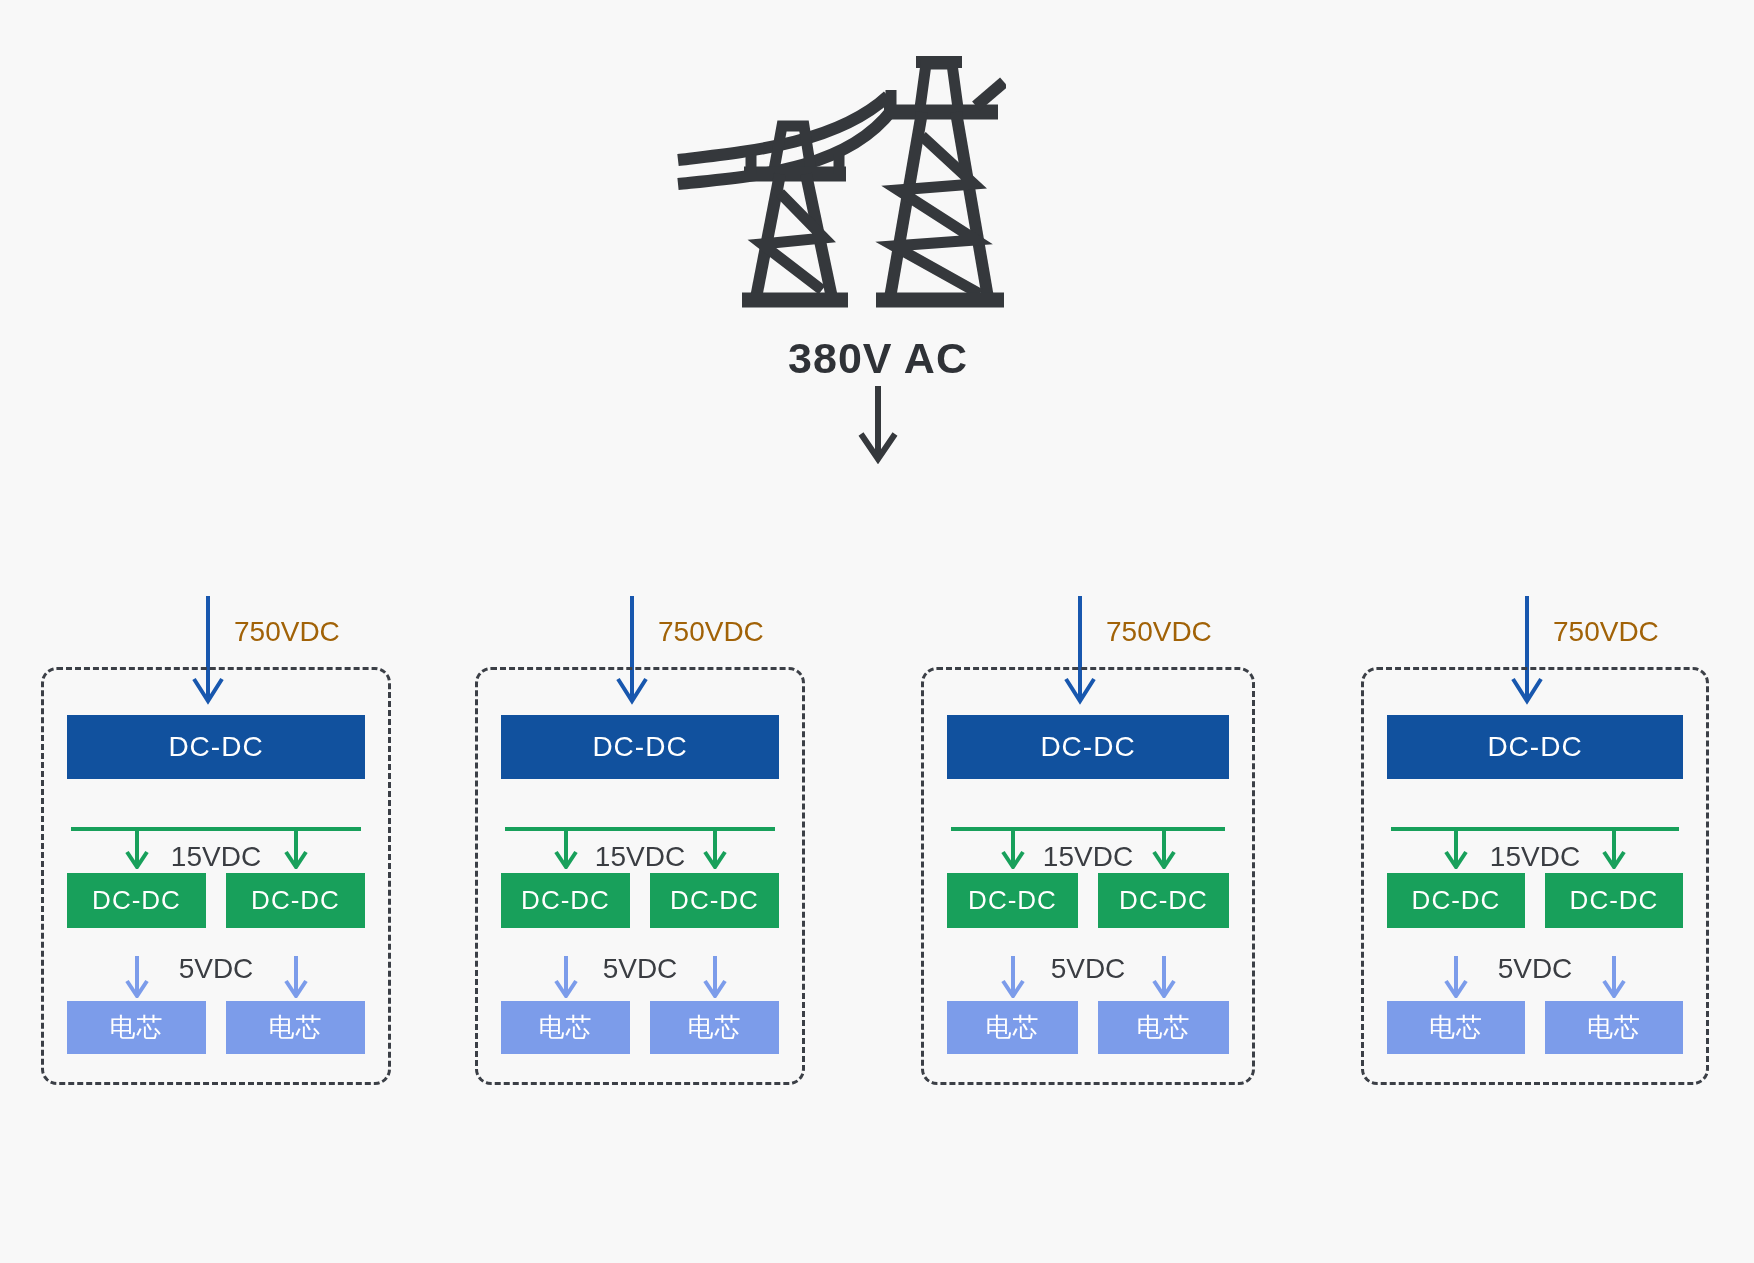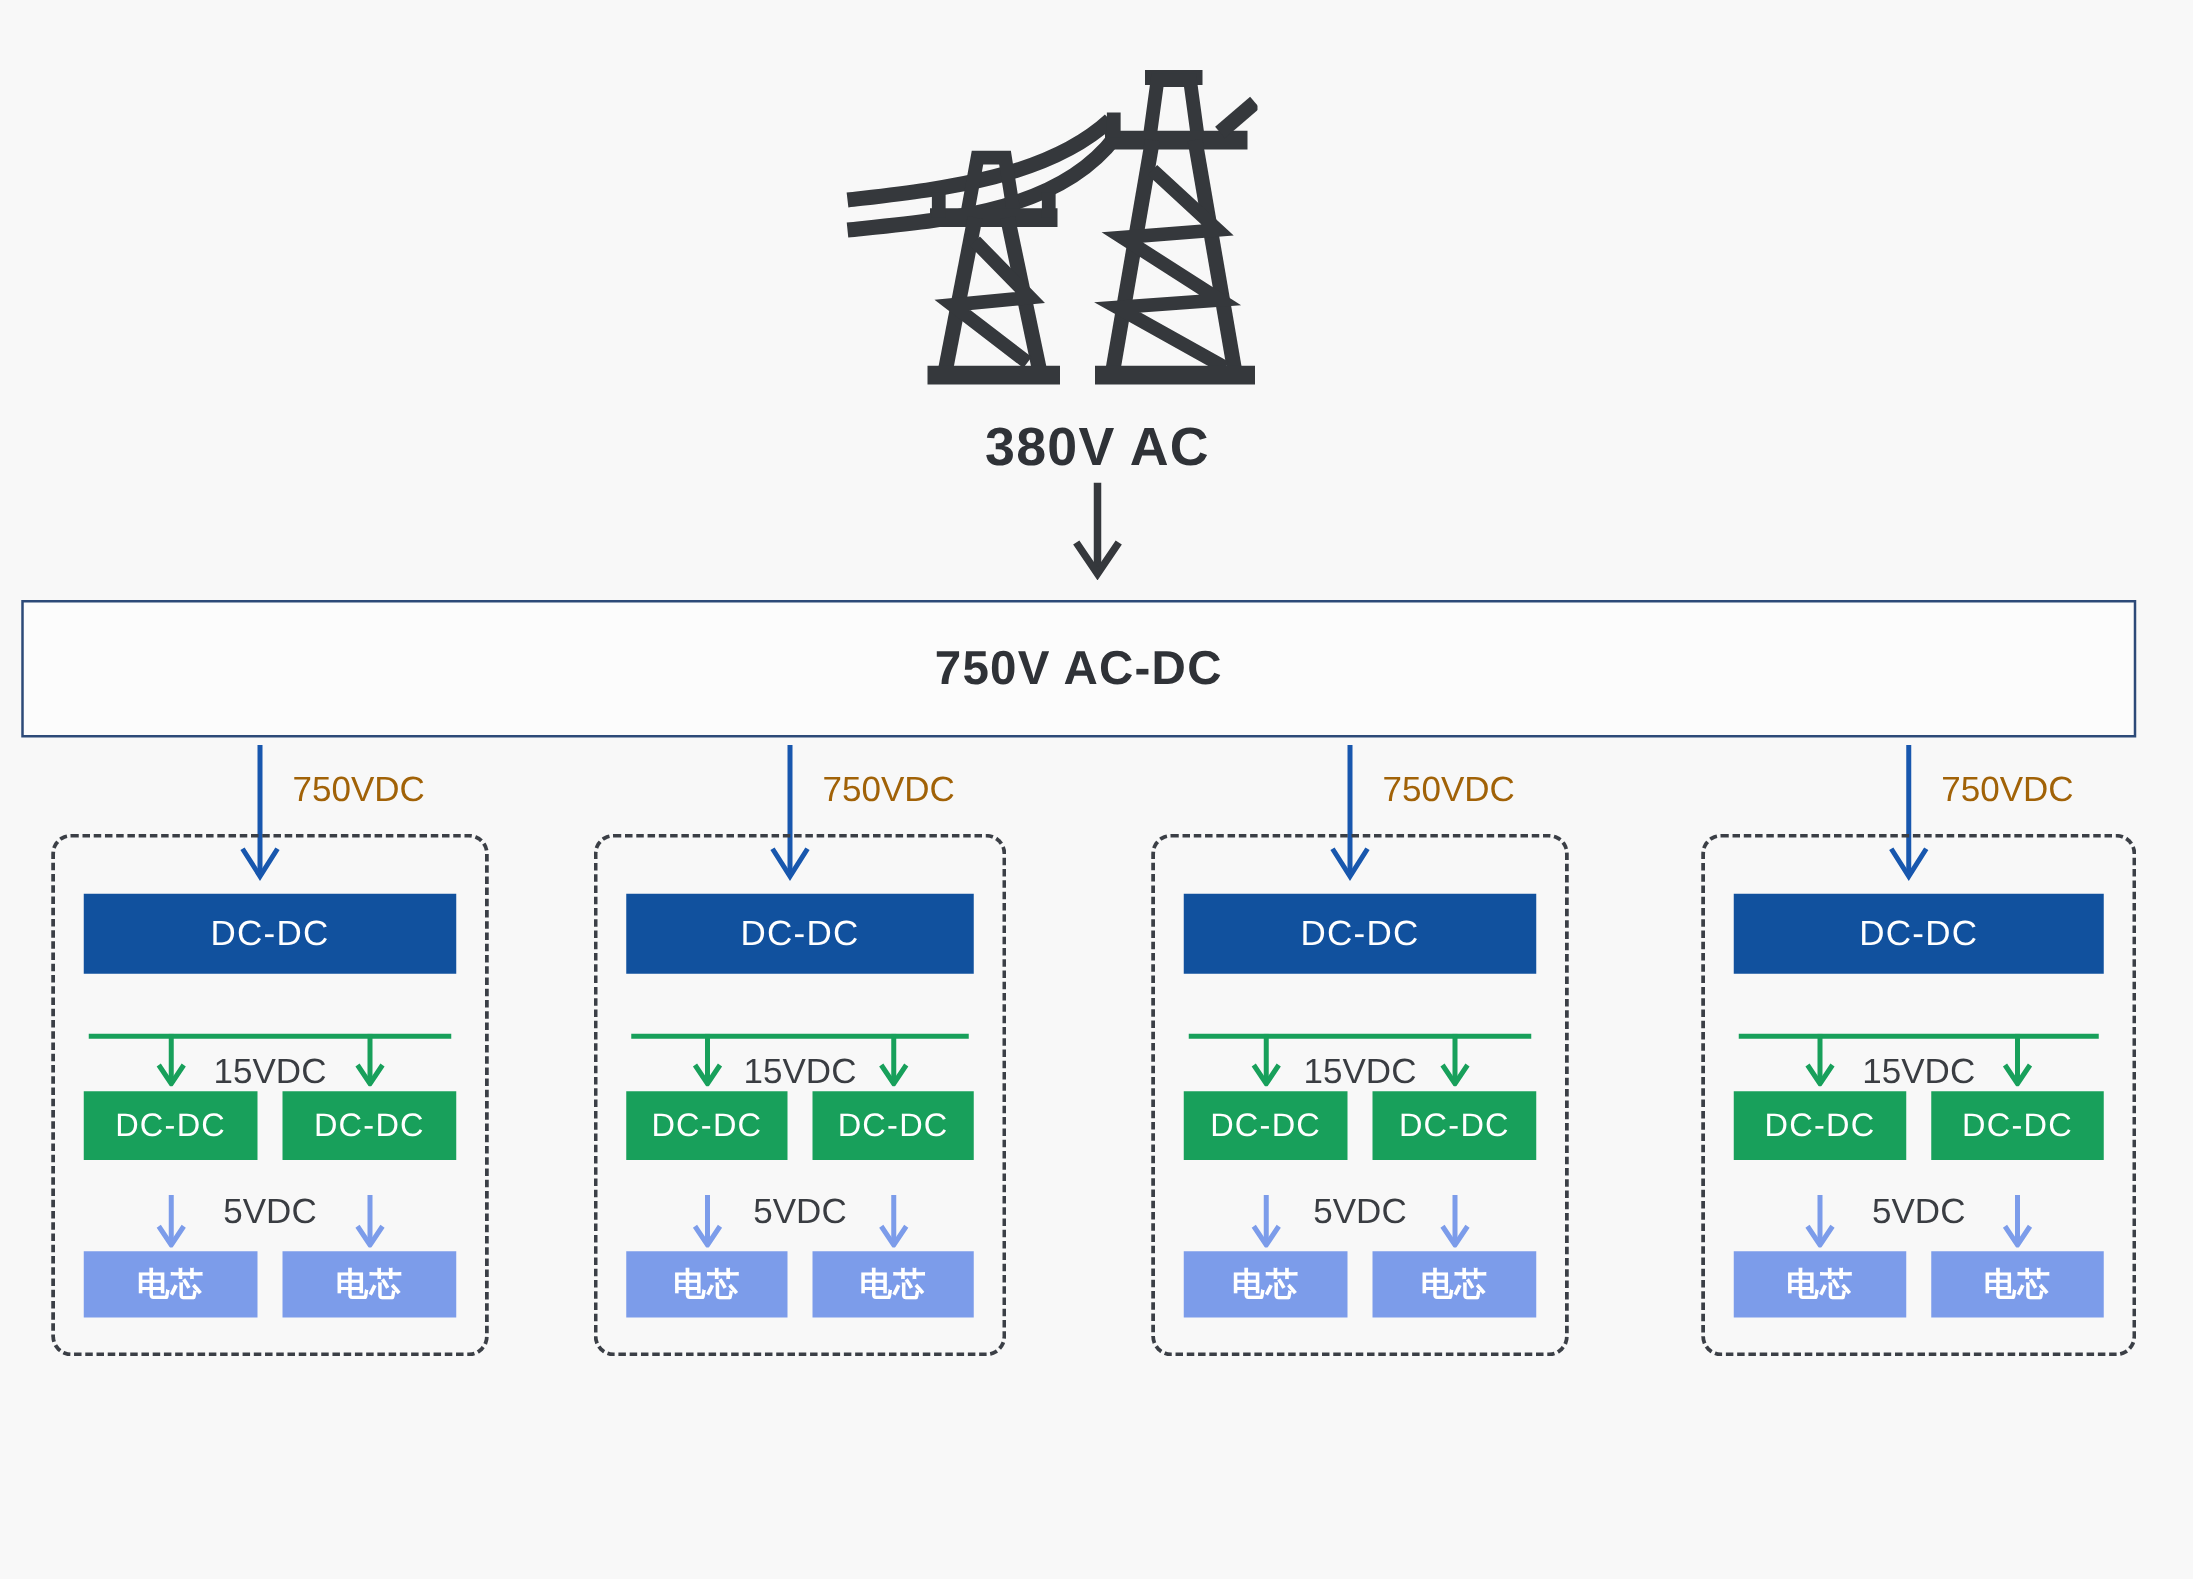--- a/index.html
+++ b/index.html
@@ -58,21 +58,21 @@
   .two-row{
     position:absolute;left:23px;right:23px;display:flex;gap:20px;
   }
   .two-row .box{
     flex:1;display:flex;align-items:center;justify-content:center;
     color:#ffffff;letter-spacing:1px;
   }
   .sec-row{top:203px;height:55px;}
   .sec-row .box{background:#18a05b;font-size:26px;font-weight:500;}
   .cell-row{top:331px;height:53px;}
-  .cell-row .box{background:#7c9cea;font-size:26px;font-weight:700;}
+  .cell-row .box{background:#7c9cea;font-size:26px;font-weight:400;}
   .defs{position:absolute;width:0;height:0;overflow:hidden;}
 </style>
 </head>
 <body>
 
 <svg class="defs" xmlns="http://www.w3.org/2000/svg" aria-hidden="true">
   <defs>
     <g id="arr-long" stroke="currentColor" stroke-width="4" fill="none">
       <line x1="18" y1="0" x2="18" y2="103"></line>
       <polyline points="4,83 18,105 32,83"></polyline>
@@ -116,23 +116,20 @@
       <line x1="200" y1="252" x2="328" y2="252" stroke-width="15"></line>
     </g>
   </svg>
 
   <div class="src-label">380V AC</div>
 
   <svg class="arrow-main" viewBox="0 0 44 78">
       <use href="#arr-big"></use>
     </svg>
 
-  <div class="rectifier">
-    <span>750V AC-DC</span>
-  </div>
 
   <div class="branch b1">
     <svg class="arrow-branch" viewBox="0 0 36 110">
         <use href="#arr-long"></use>
       </svg>
     <div class="branch-voltage">750VDC</div>
     <div class="cluster">
       <div class="p-conv">DC-DC</div>
       <div class="busline"></div>
       <div class="arrow-row green-row">

